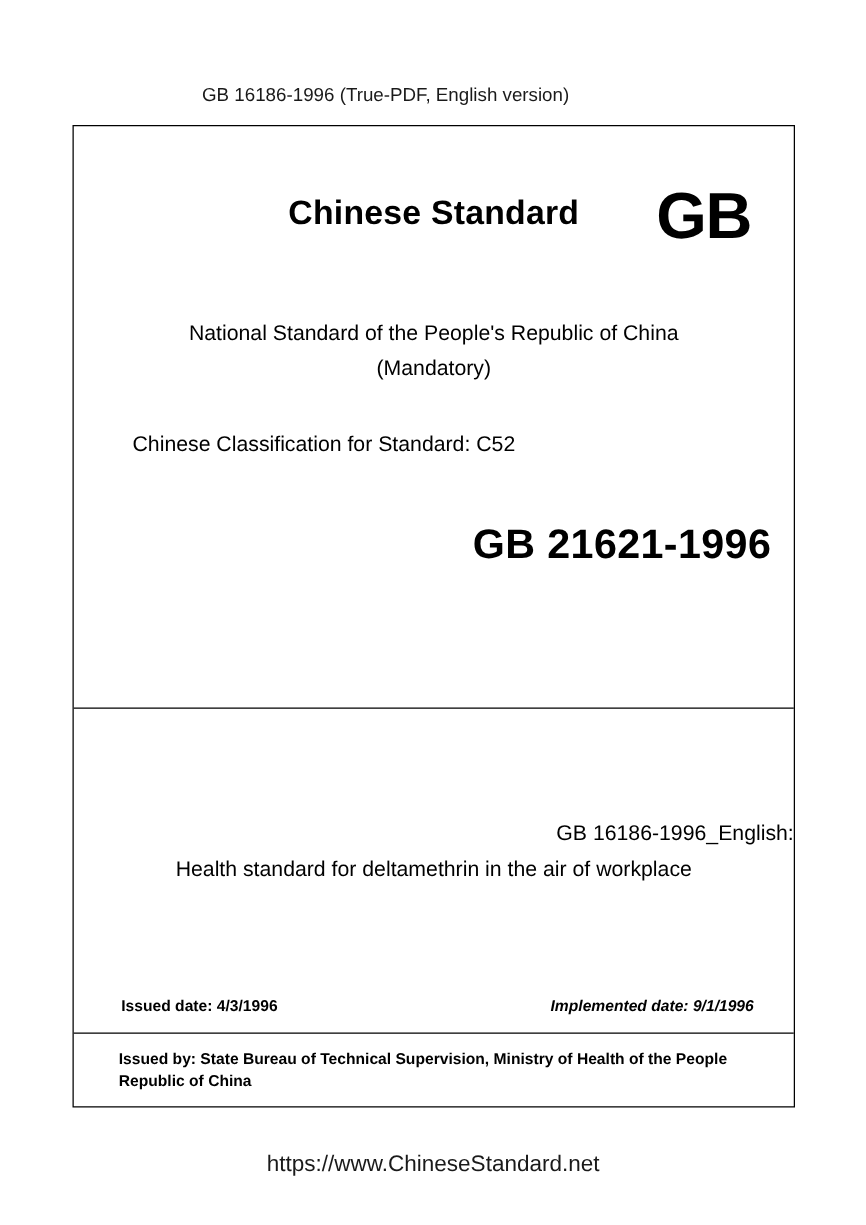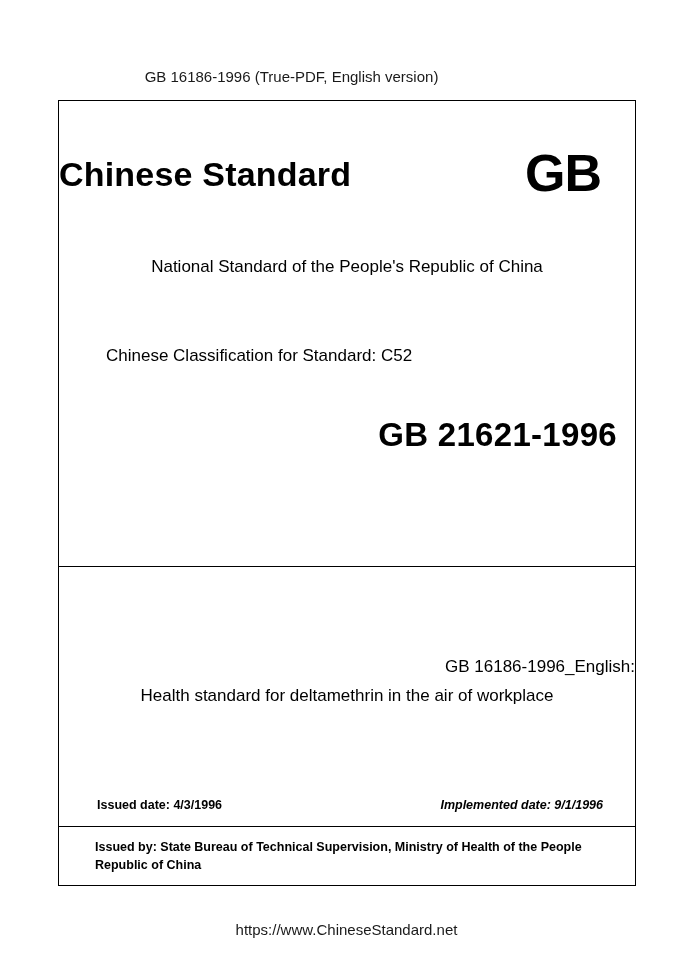--- a/index.html
+++ b/index.html
@@ -17,21 +17,21 @@
   }
   .page {
     width: 693px;
     height: 980px;
     position: relative;
     box-sizing: border-box;
   }
   .header-line {
     position: absolute;
     top: 68px;
-    left: 0;
+    left: 17px;
     width: 583px;
     text-align: center;
     font-size: 15px;
     color: #1a1a1a;
   }
   .cover-box {
     position: absolute;
     left: 58px;
     top: 100px;
     width: 578px;
@@ -42,22 +42,22 @@
     position: relative;
     height: 466px;
     border-bottom: 1px solid #000000;
     box-sizing: border-box;
   }
   .title-main {
     position: absolute;
     top: 54px;
     left: 0;
     width: 100%;
-    text-align: left;
-    font-size: 34px;
+    text-align: center;
+    font-size: 27px;
     font-weight: bold;
     letter-spacing: 0.2px;
   }
   .gb-mark {
     position: absolute;
     top: 42px;
     right: 34px;
     font-size: 52px;
     font-weight: bold;
     letter-spacing: -1px;
@@ -142,37 +142,38 @@
     font-size: 12.5px;
     font-weight: bold;
     line-height: 1.45;
   }
   .footer-url {
     position: absolute;
     top: 921px;
     left: 0;
     width: 693px;
     text-align: center;
-    font-size: 15px;
+    font-size: 18px;
     color: #1a1a1a;
   }
 </style>
 </head>
 <body>
 
 <div class="page">
 
   <div class="header-line">GB 16186-1996 (True-PDF, English version)</div>
 
   <div class="cover-box">
 
     <div class="top-section">
       <div class="title-main">Chinese Standard</div>
       <div class="gb-mark">GB</div>
       <div class="nation-line1">National Standard of the People's Republic of China</div>
+      <div class="nation-line2">(Mandatory)</div>
       <div class="classification">Chinese Classification for Standard: C52</div>
       <div class="std-number">GB 21621-1996</div>
     </div>
 
     <div class="mid-section">
       <div class="doc-title-1">GB 16186-1996_English:</div>
       <div class="doc-title-2">Health standard for deltamethrin in the air of workplace</div>
       <div class="issued-date">Issued date: 4/3/1996</div>
       <div class="implemented-date">Implemented date: 9/1/1996</div>
     </div>

